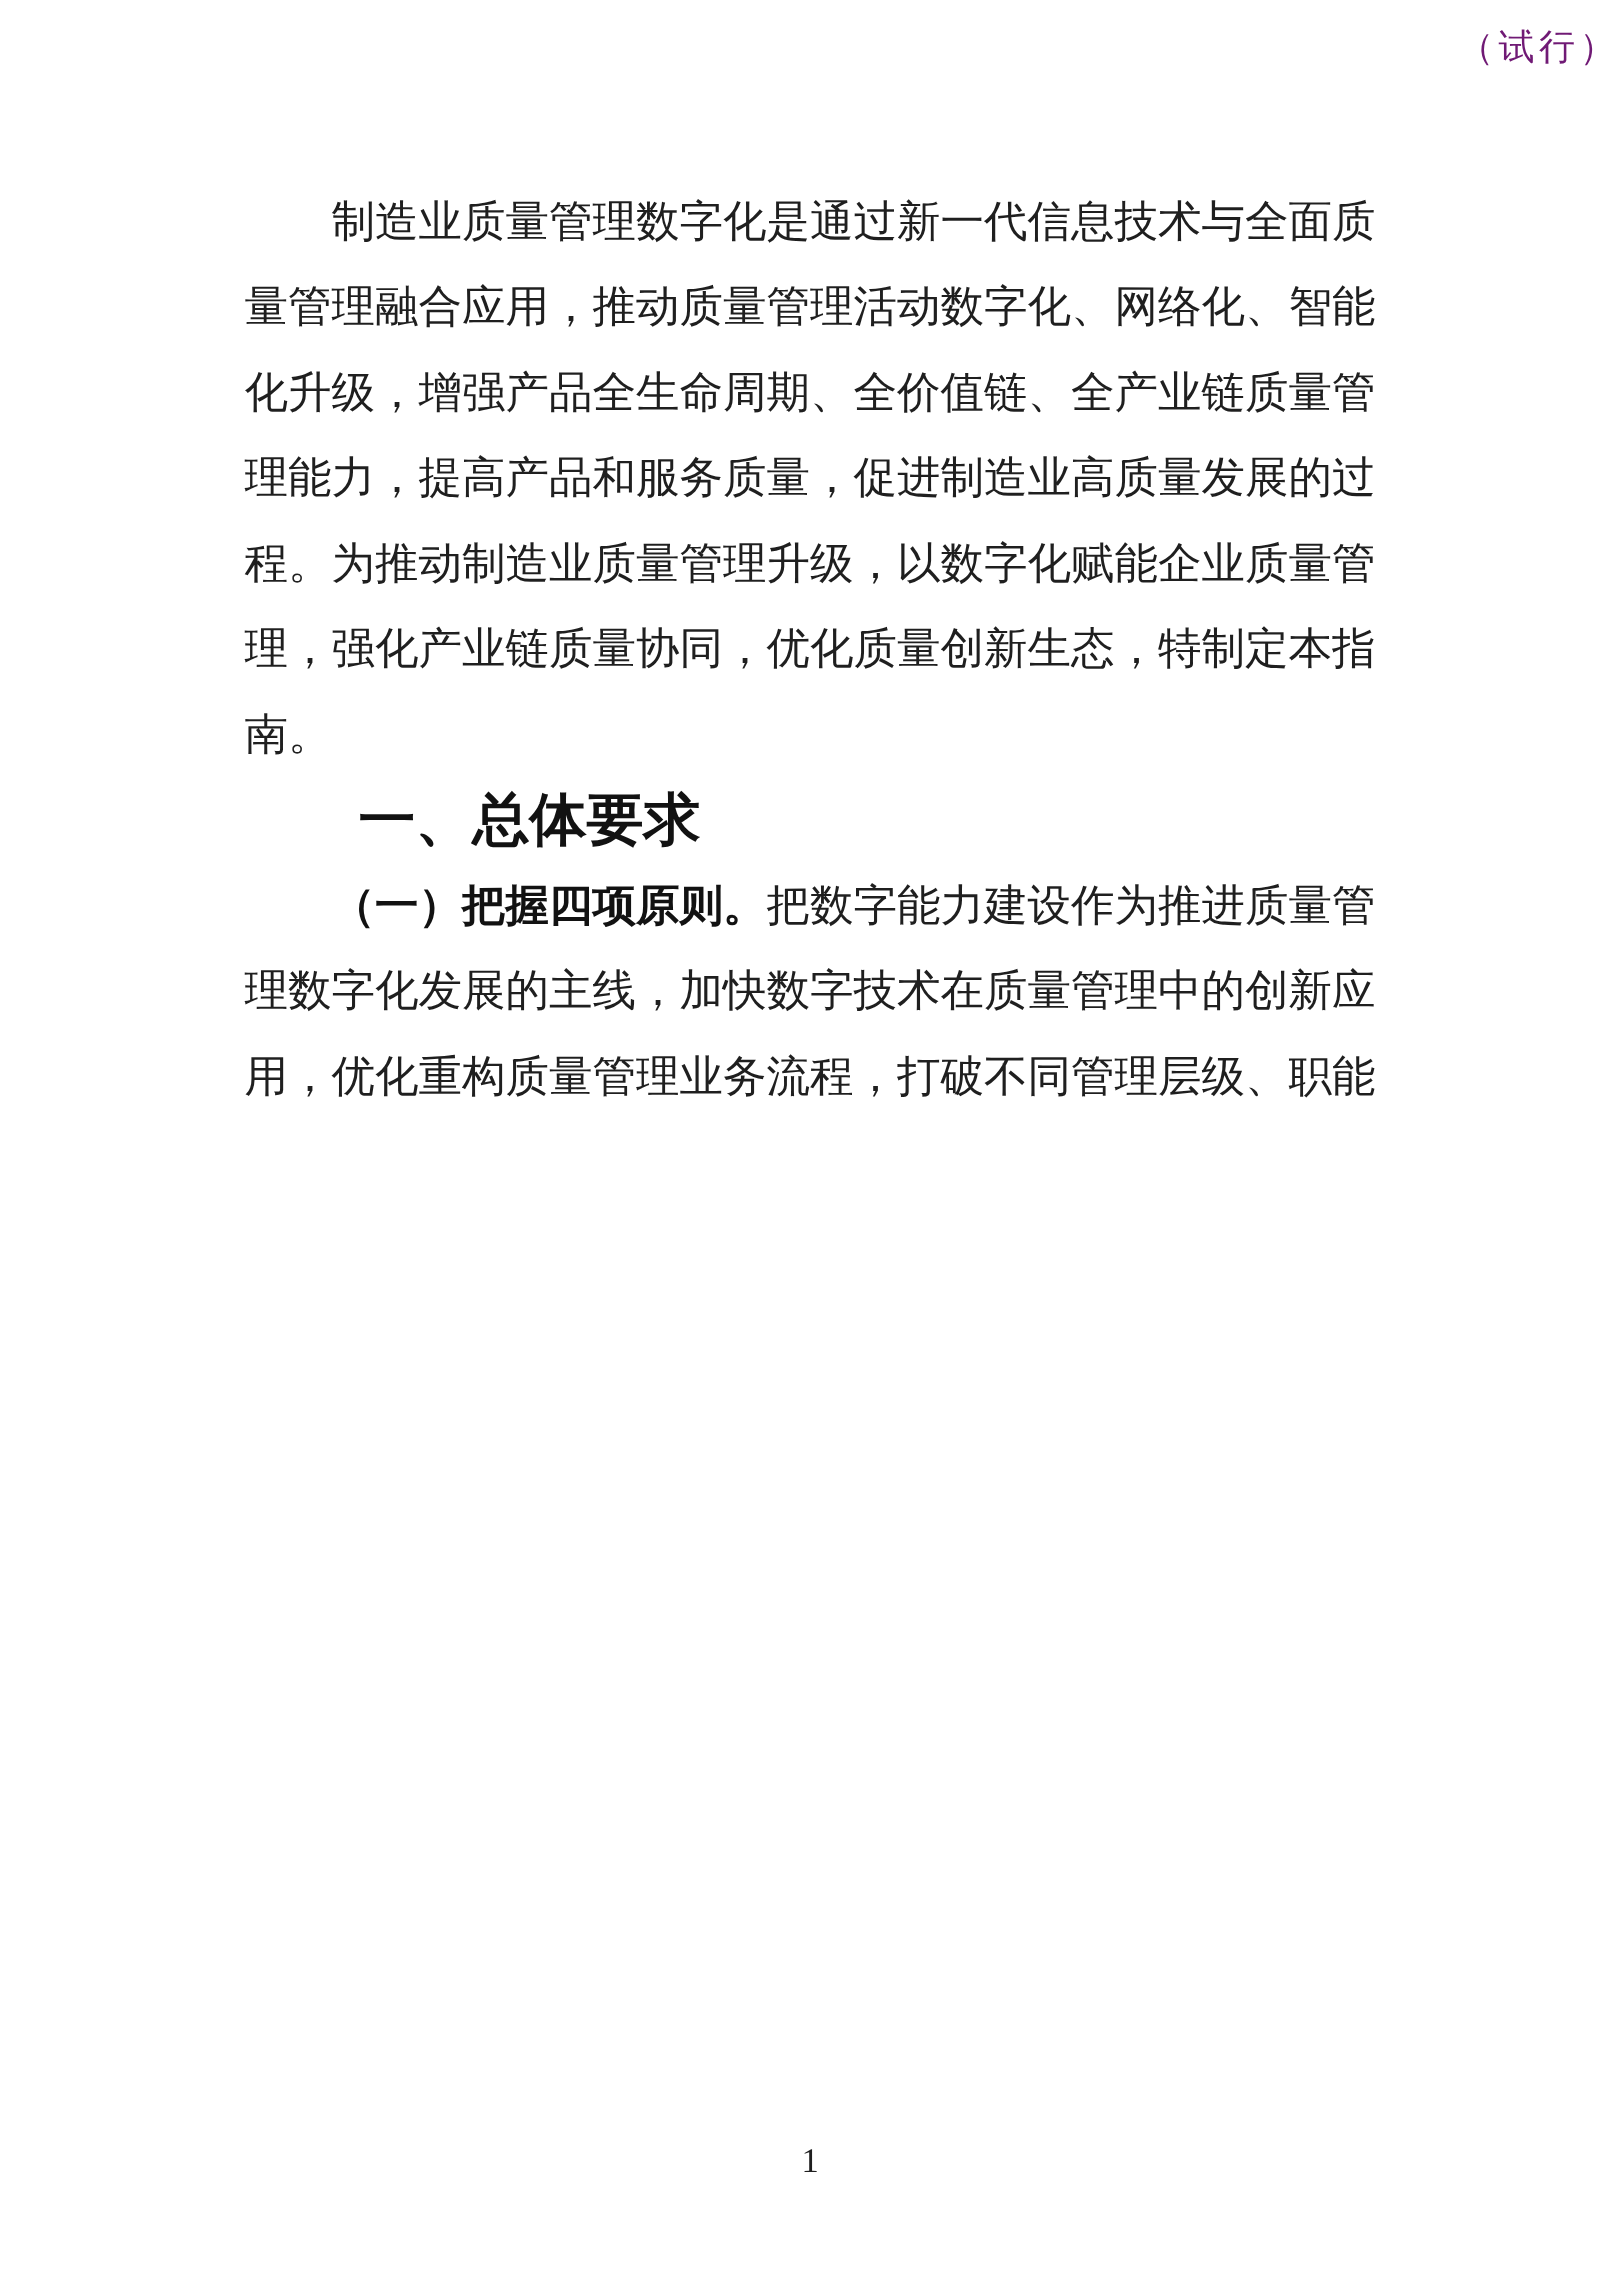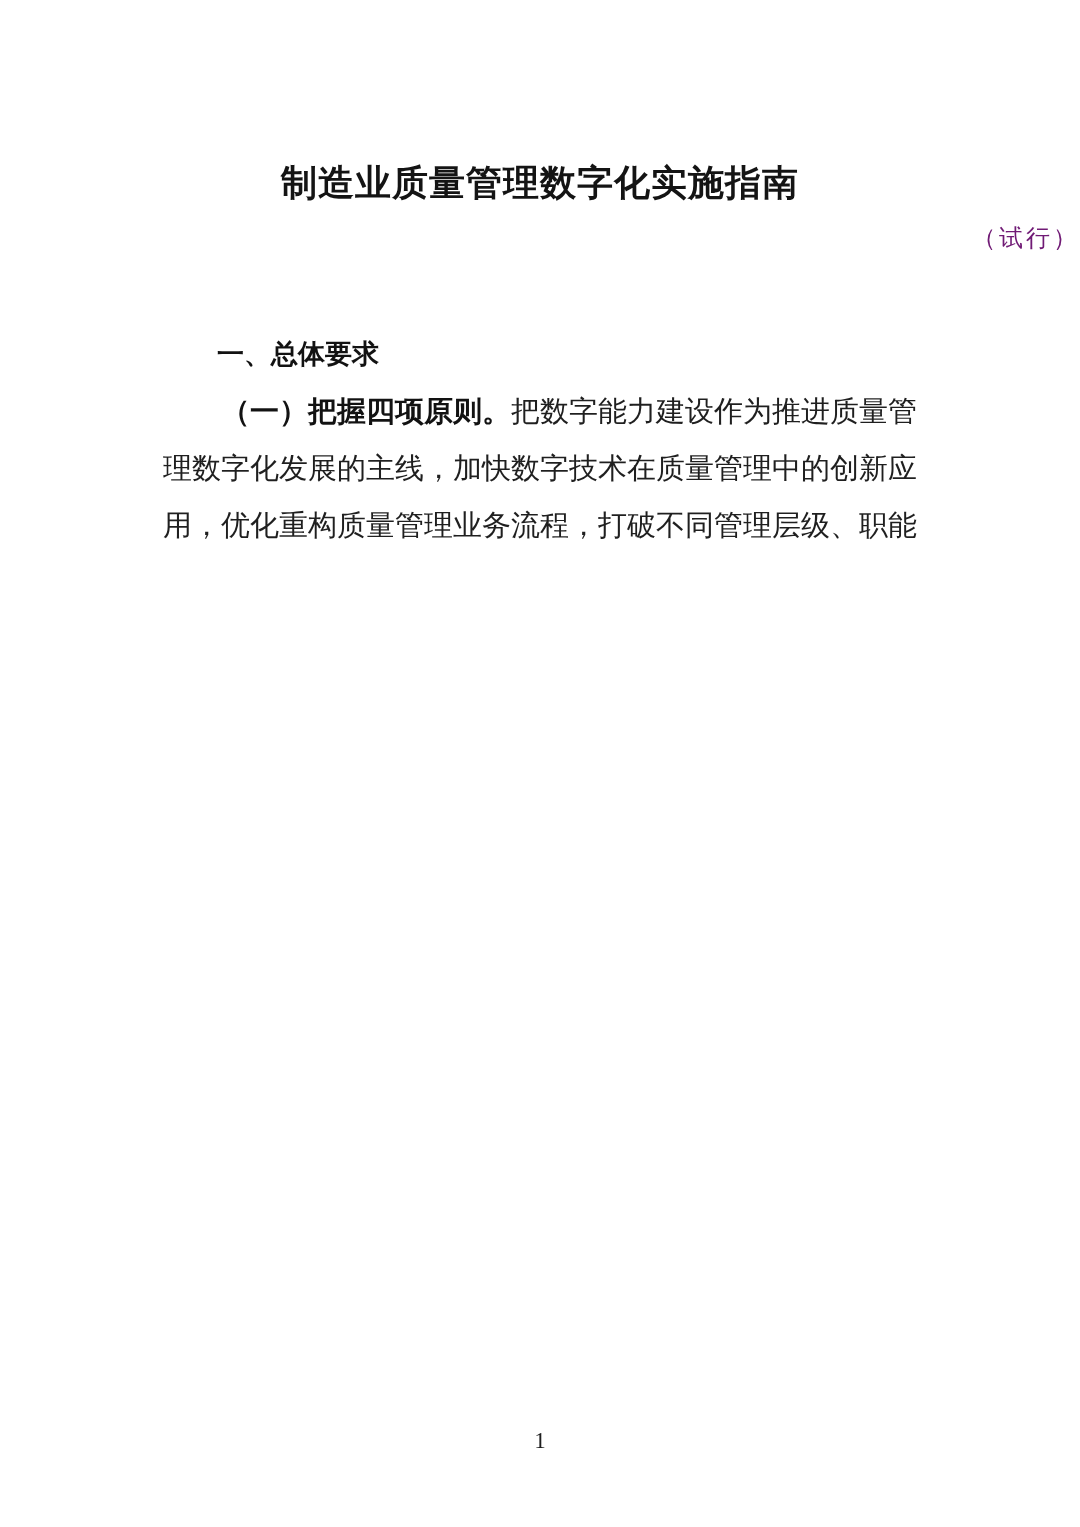--- a/index.html
+++ b/index.html
@@ -46,21 +46,21 @@
   }
   .para {
     margin: 0;
     text-indent: 2em;
   }
   .heading {
     margin: 0;
     text-indent: 2em;
     font-family: "Liberation Sans", "DejaVu Sans", sans-serif;
     font-weight: bold;
-    font-size: 27px;
+    font-size: 38px;
     color: #121212;
   }
   .seg-bold {
     font-weight: bold;
     color: #121212;
   }
   .page-number {
     position: absolute;
     left: 0;
     right: 0;
@@ -69,20 +69,20 @@
     font-family: "Liberation Serif", "DejaVu Serif", serif;
     font-size: 23px;
     line-height: 28px;
     color: #1f1f1f;
   }
 </style>
 </head>
 <body>
 
 <div class="page">
-  <h1 class="doc-title">制造业质量管理数字化实施指南</h1>
   <div class="doc-subtitle">（试行）</div>
   <div class="doc-body" id="doc-body">
+      <div class="para"><span>制造业质量管理数字化是通过新一代信息技术与全面质量管理融合应用，推动质量管理活动数字化、网络化、智能化升级，增强产品全生命周期、全价值链、全产业链质量管理能力，提高产品和服务质量，促进制造业高质量发展的过程。为推动制造业质量管理升级，以数字化赋能企业质量管理，强化产业链质量协同，优化质量创新生态，特制定本指南。</span></div>
       <div class="heading"><span class="seg-bold">一、总体要求</span></div>
       <div class="para"><span class="seg-bold">（一）把握四项原则。</span><span>把数字能力建设作为推进质量管理数字化发展的主线，加快数字技术在质量管理中的创新应用，优化重构质量管理业务流程，打破不同管理层级、职能</span></div>
     </div>
   <div class="page-number">1</div>
 </div>
 
 </body></html>

